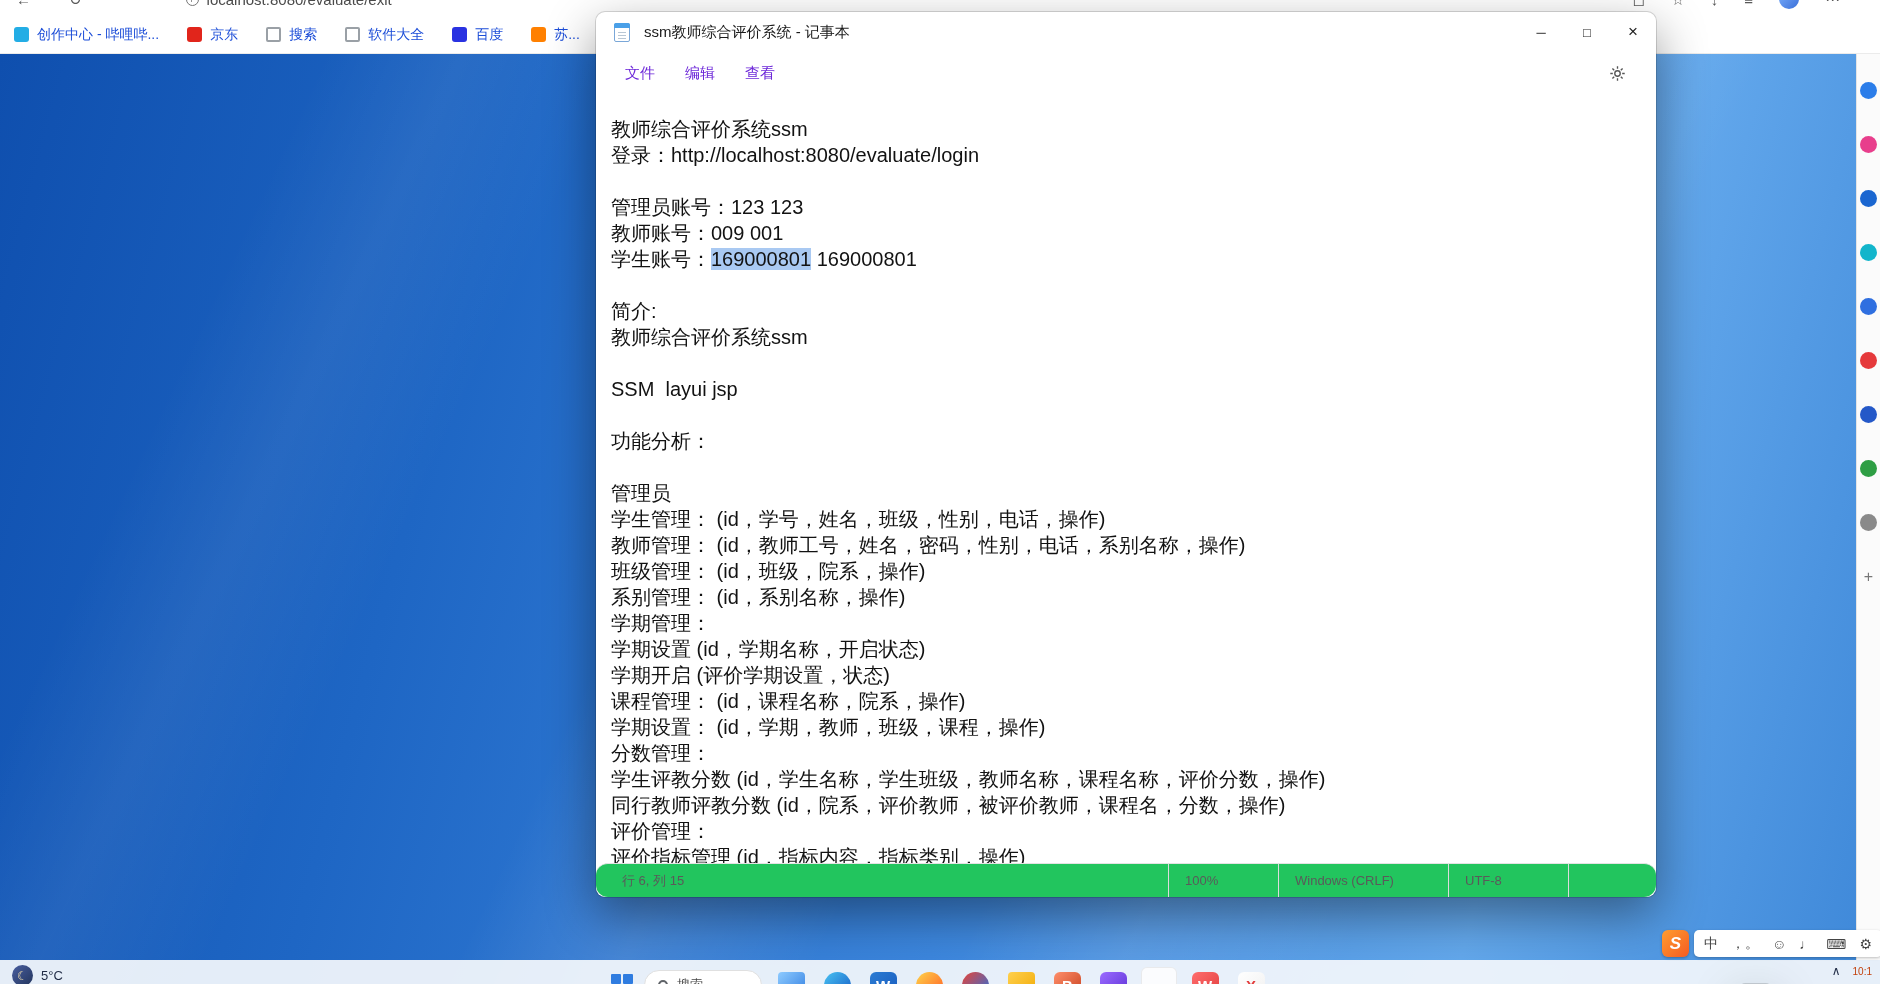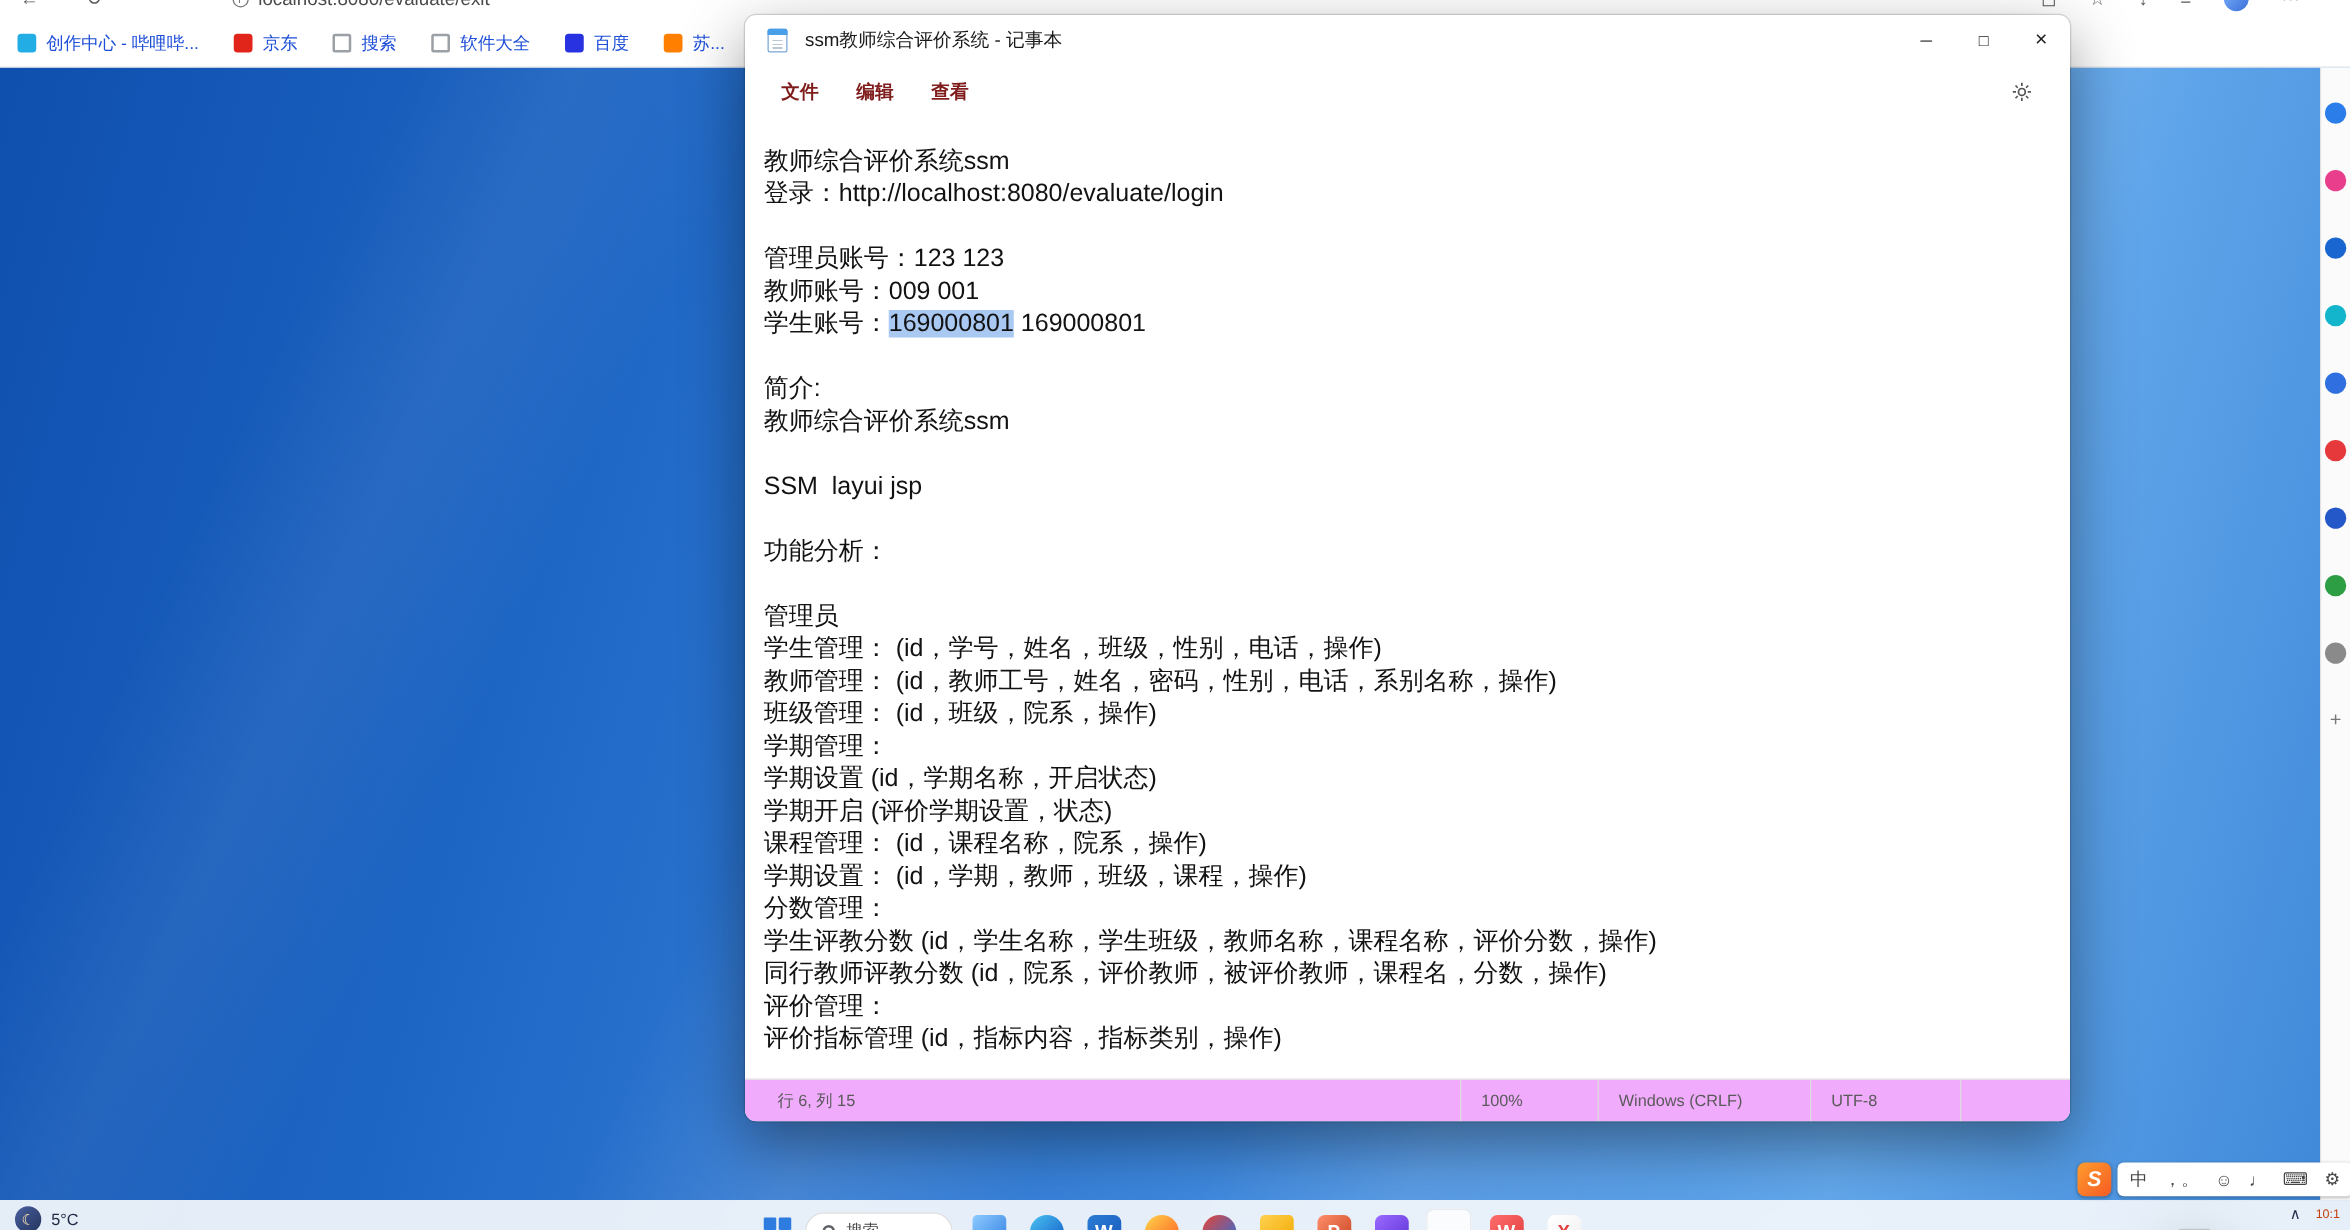--- a/index.html
+++ b/index.html
@@ -52,29 +52,29 @@
   .np-doc-icon::after { content:""; position:absolute; left:3px; top:8px; right:3px; height:8px;
     background:repeating-linear-gradient(#b9c7d4 0 1px, transparent 1px 3px); }
   .np-title { margin-left:14px; font-size:15px; color:#1a1a1a; }
   .caption-buttons { margin-left:auto; display:flex; height:100%; }
   .cap-btn { width:46px; height:100%; display:flex; align-items:center; justify-content:center; color:#222; }
   .cap-btn.min { font-size:13px; }
   .cap-btn.max { font-size:13px; }
   .cap-btn.close { font-size:17px; }
 
   .menubar { height:42px; display:flex; align-items:center; padding:0 16px; flex:0 0 auto; }
-  .menu-item { padding:7px 13px; font-size:15px; color:#7f1d1d; border-radius:5px; margin-right:4px;font-weight:bold; }
+  .menu-item { padding:7px 13px; font-size:15px; color:#6d28d9; border-radius:5px; margin-right:4px; }
   .gear-btn { margin-left:auto; margin-right:14px; display:flex; align-items:center; }
 
   .np-text { flex:1 1 auto; padding:22px 24px 0 15px; font-size:20px; line-height:26px; color:#121212; overflow:hidden; }
   .np-line { height:26px; white-space:pre; }
   .np-selected { background:#a9c9f2; }
 
-  .statusbar { height:34px; border-top:1px solid #e3e3e3; background:#f0abfc; display:flex;
-    align-items:stretch; font-size:13px; color:#5a5a5a; flex:0 0 auto; }
+  .statusbar { height:34px; border-top:1px solid #e3e3e3; background:#22c55e; display:flex;
+    align-items:stretch; font-size:13px; color:#5a5a5a; flex:0 0 auto;border-radius:12px; }
   .status-left { flex:1; display:flex; align-items:center; padding-left:26px; }
   .status-cell { border-left:1px solid #dcdcdc; display:flex; align-items:center; padding:0 16px; }
   .cell-zoom { width:110px; } .cell-eol { width:170px; } .cell-enc { width:120px; }
   .cell-tail { width:88px; }
 
   
   .taskbar { position:absolute; left:0; right:0; top:960px; height:44px;
     background:rgba(241,245,251,0.94); z-index:30; display:flex; align-items:center; }
   .widgets { position:absolute; left:12px; top:5px; display:flex; align-items:center; gap:8px; }
   .moon-ico { width:21px; height:21px; border-radius:50%; background:linear-gradient(135deg,#4a5fa0,#22345c);
@@ -215,20 +215,21 @@
         <div class="np-line"><span>教师综合评价系统ssm</span></div>
         <div class="np-line"><span></span></div>
         <div class="np-line"><span>SSM  layui jsp</span></div>
         <div class="np-line"><span></span></div>
         <div class="np-line"><span>功能分析：</span></div>
         <div class="np-line"><span></span></div>
         <div class="np-line"><span>管理员</span></div>
         <div class="np-line"><span>学生管理： (id，学号，姓名，班级，性别，电话，操作)</span></div>
         <div class="np-line"><span>教师管理： (id，教师工号，姓名，密码，性别，电话，系别名称，操作)</span></div>
         <div class="np-line"><span>班级管理： (id，班级，院系，操作)</span></div>
+        <div class="np-line"><span>系别管理： (id，系别名称，操作)</span></div>
         <div class="np-line"><span>学期管理：</span></div>
         <div class="np-line"><span>学期设置 (id，学期名称，开启状态)</span></div>
         <div class="np-line"><span>学期开启 (评价学期设置，状态)</span></div>
         <div class="np-line"><span>课程管理： (id，课程名称，院系，操作)</span></div>
         <div class="np-line"><span>学期设置： (id，学期，教师，班级，课程，操作)</span></div>
         <div class="np-line"><span>分数管理：</span></div>
         <div class="np-line"><span>学生评教分数 (id，学生名称，学生班级，教师名称，课程名称，评价分数，操作)</span></div>
         <div class="np-line"><span>同行教师评教分数 (id，院系，评价教师，被评价教师，课程名，分数，操作)</span></div>
         <div class="np-line"><span>评价管理：</span></div>
         <div class="np-line"><span>评价指标管理 (id，指标内容，指标类别，操作)</span></div>

